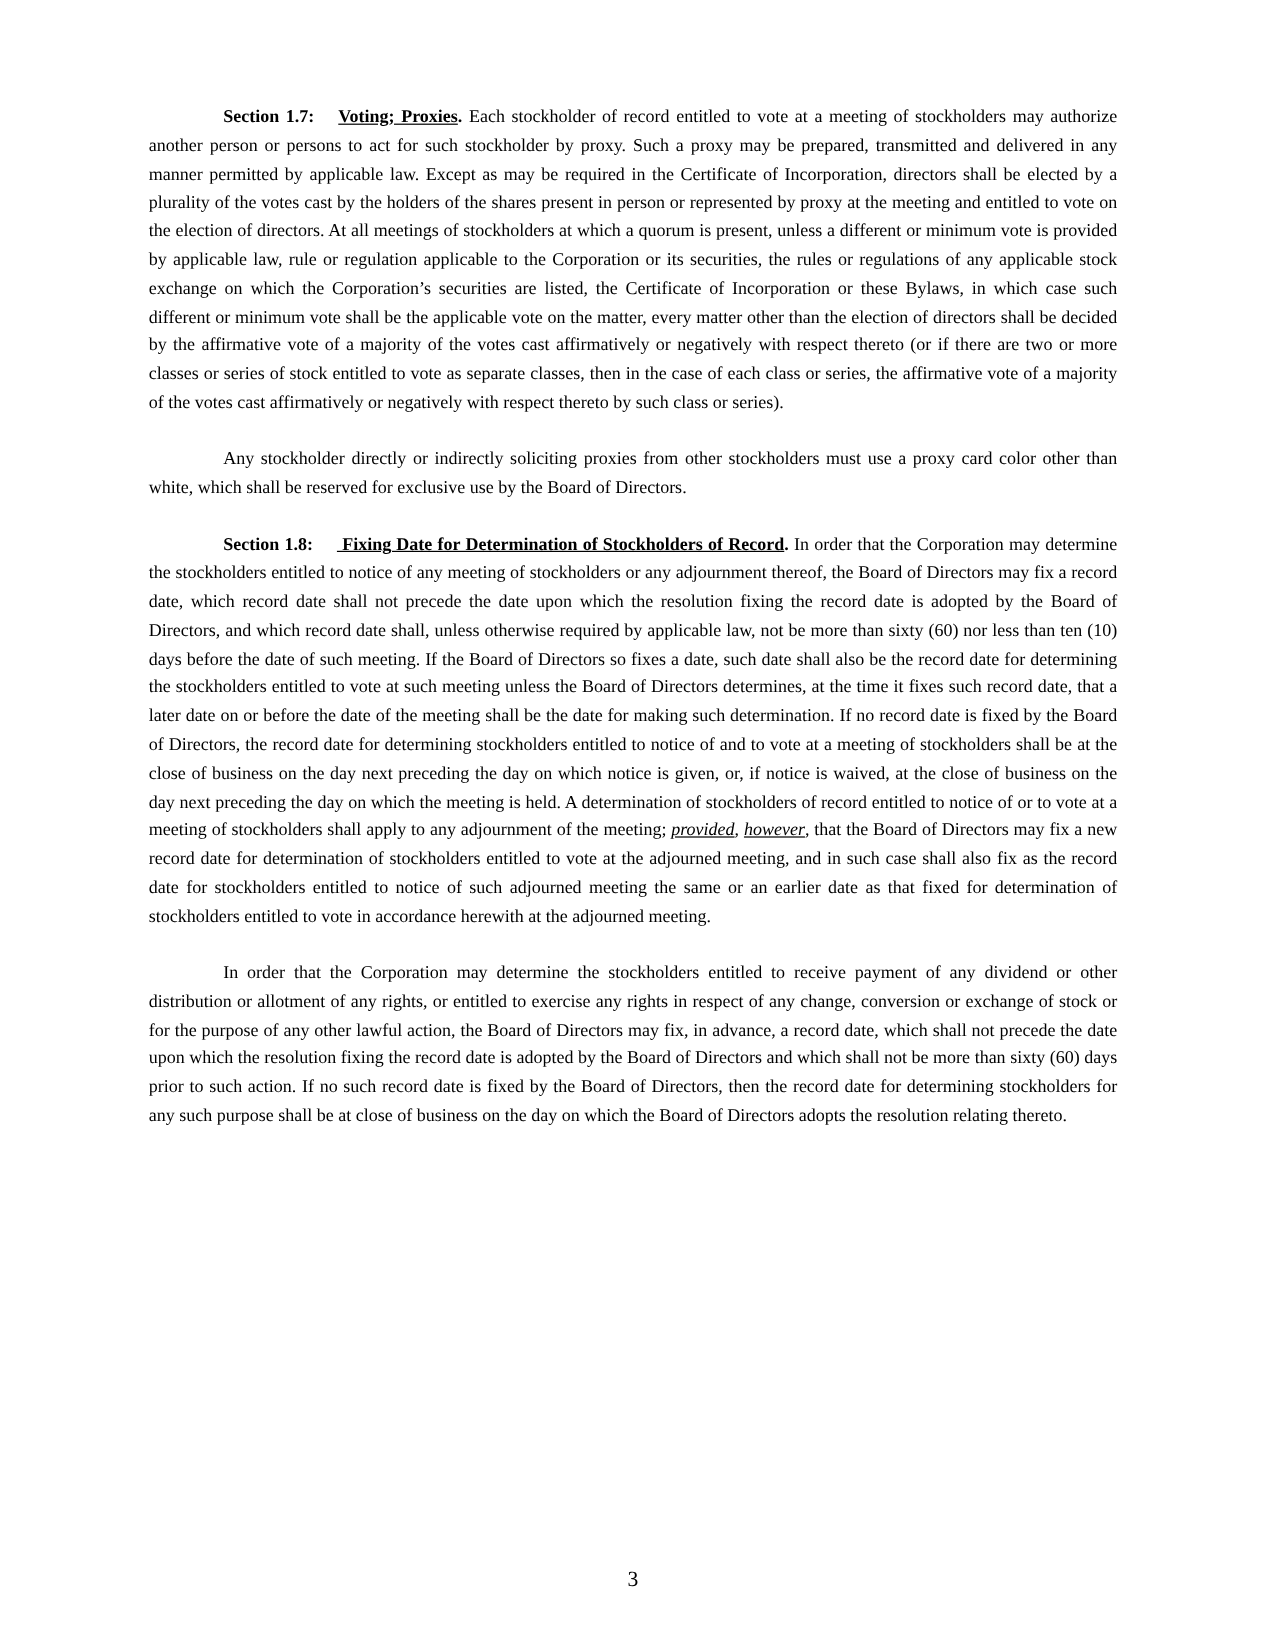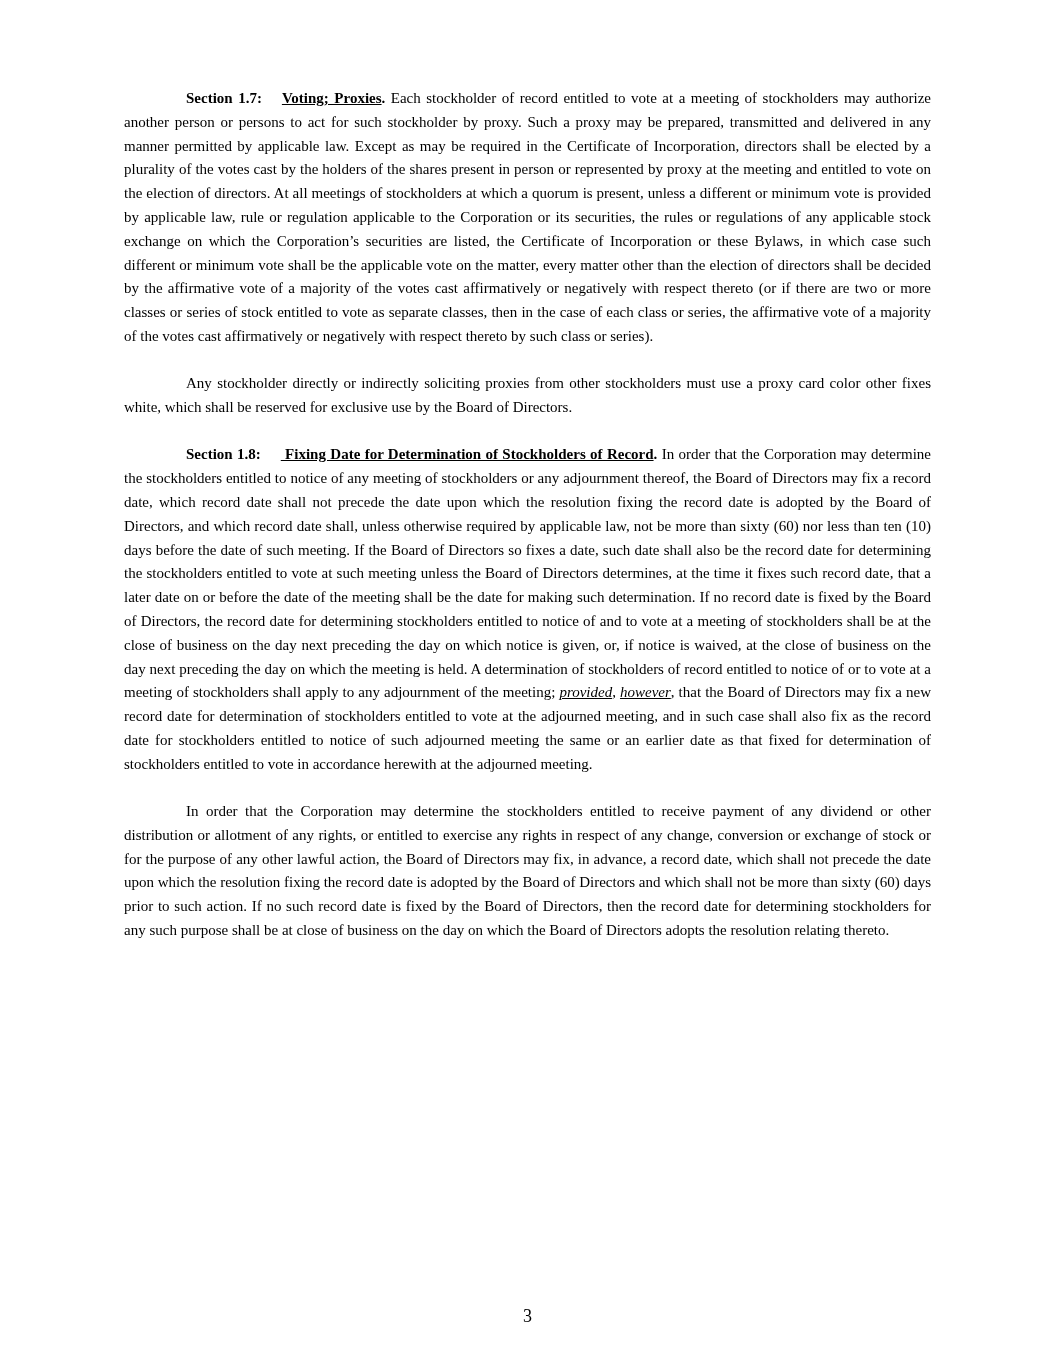--- a/index.html
+++ b/index.html
@@ -27,21 +27,21 @@
     text-align: center; font-size: 18px;
   }
 </style>
 </head>
 <body>
 
 <div class="page">
 
   <p><span class="sec-no">Section 1.7:</span><span class="sec-gap"></span><span class="sec-title">Voting; Proxies</span><span class="sec-period">.</span><span>  Each stockholder of record entitled to vote at a meeting of stockholders may authorize another person or persons to act for such stockholder by proxy. Such a proxy may be prepared, transmitted and delivered in any manner permitted by applicable law.  Except as may be required in the Certificate of Incorporation, directors shall be elected by a plurality of the votes cast by the holders of the shares present in person or represented by proxy at the meeting and entitled to vote on the election of directors.  At all meetings of stockholders at which a quorum is present, unless a different or minimum vote is provided by applicable law, rule or regulation applicable to the Corporation or its securities, the rules or regulations of any applicable stock exchange on which the Corporation’s securities are listed, the Certificate of Incorporation or these Bylaws, in which case such different or minimum vote shall be the applicable vote on the matter, every matter other than the election of directors shall be decided by the affirmative vote of a majority of the votes cast affirmatively or negatively with respect thereto (or if there are two or more classes or series of stock entitled to vote as separate classes, then in the case of each class or series, the affirmative vote of a majority of the votes cast affirmatively or negatively with respect thereto by such class or series).</span></p>
 
-  <p>Any stockholder directly or indirectly soliciting proxies from other stockholders must use a proxy card color other fixes white, which shall be reserved for exclusive use by the Board of Directors.</p>
+  <p>Any stockholder directly or indirectly soliciting proxies from other stockholders must use a proxy card color other than white, which shall be reserved for exclusive use by the Board of Directors.</p>
 
   <p><span class="sec-no">Section 1.8:</span><span class="sec-gap"></span><span class="sec-title"> Fixing Date for Determination of Stockholders of Record</span><span class="sec-period">.</span><span>  In order that the Corporation may determine the stockholders entitled to notice of any meeting of stockholders or any adjournment thereof, the Board of Directors may fix a record date, which record date shall not precede the date upon which the resolution fixing the record date is adopted by the Board of Directors, and which record date shall, unless otherwise required by applicable law, not be more than sixty (60) nor less than ten (10) days before the date of such meeting. If the Board of Directors so fixes a date, such date shall also be the record date for determining the stockholders entitled to vote at such meeting unless the Board of Directors determines, at the time it fixes such record date, that a later date on or before the date of the meeting shall be the date for making such determination.  If no record date is fixed by the Board of Directors, the record date for determining stockholders entitled to notice of and to vote at a meeting of stockholders shall be at the close of business on the day next preceding the day on which notice is given, or, if notice is waived, at the close of business on the day next preceding the day on which the meeting is held.  A determination of stockholders of record entitled to notice of or to vote at a meeting of stockholders shall apply to any adjournment of the meeting; </span><span class="em-u">provided</span><span>, </span><span class="em-u">however</span><span>, that the Board of Directors may fix a new record date for determination of stockholders entitled to vote at the adjourned meeting, and in such case shall also fix as the record date for stockholders entitled to notice of such adjourned meeting the same or an earlier date as that fixed for determination of stockholders entitled to vote in accordance herewith at the adjourned meeting.</span></p>
 
   <p>In order that the Corporation may determine the stockholders entitled to receive payment of any dividend or other distribution or allotment of any rights, or entitled to exercise any rights in respect of any change, conversion or exchange of stock or for the purpose of any other lawful action, the Board of Directors may fix, in advance, a record date, which shall not precede the date upon which the resolution fixing the record date is adopted by the Board of Directors and which shall not be more than sixty (60) days prior to such action.  If no such record date is fixed by the Board of Directors, then the record date for determining stockholders for any such purpose shall be at close of business on the day on which the Board of Directors adopts the resolution relating thereto.</p>
 
 </div>
 
 <div class="page-number">3</div>
 
 </body></html>

